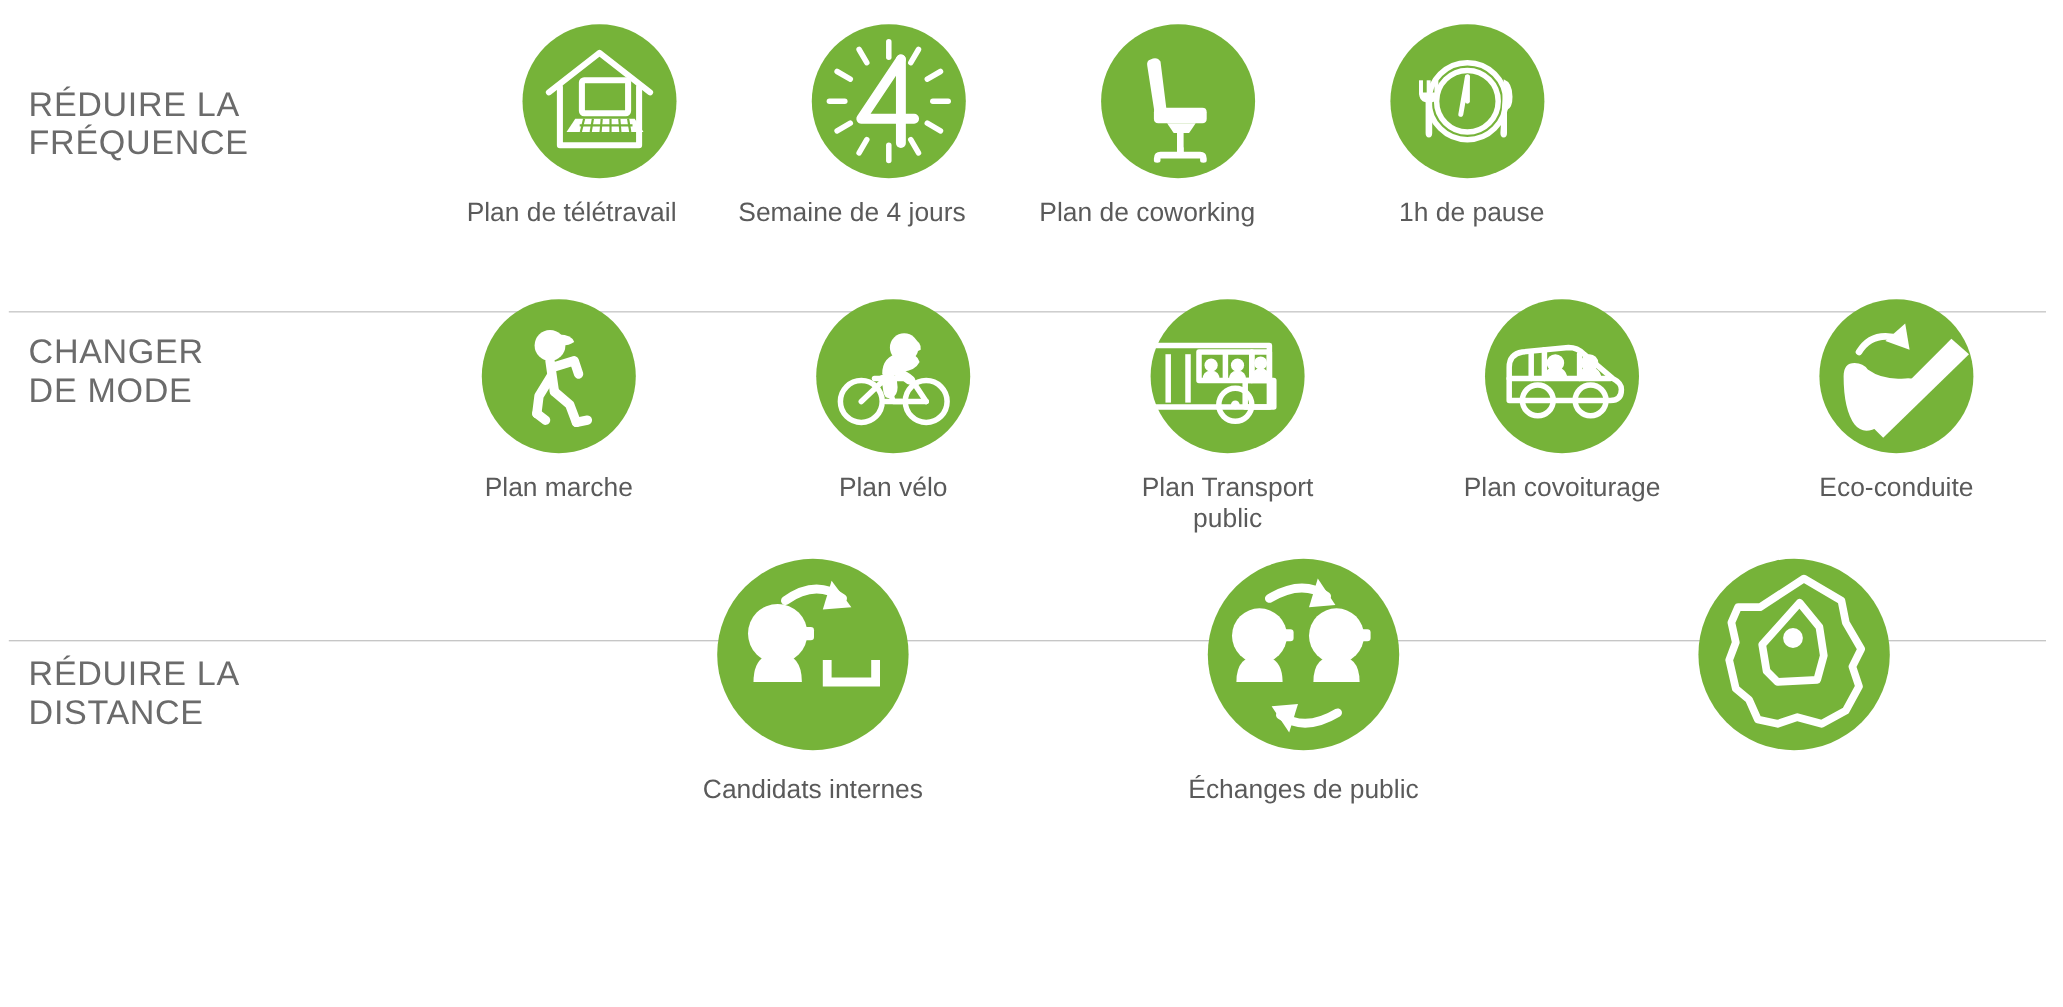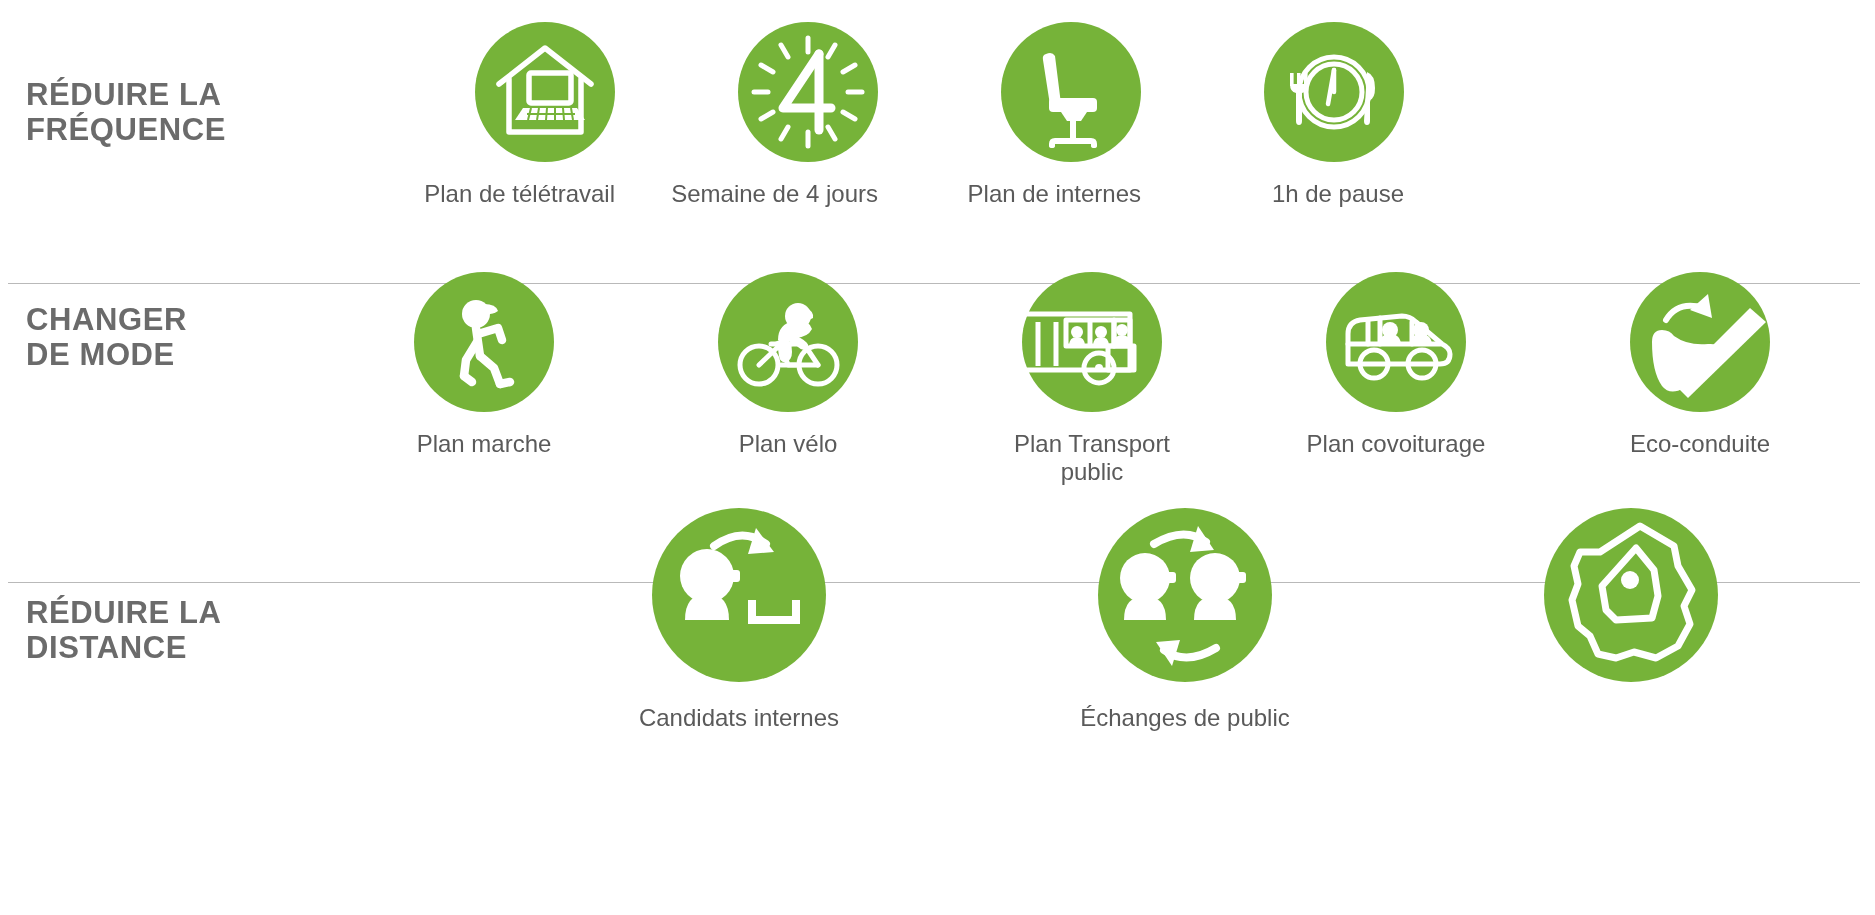--- a/index.html
+++ b/index.html
@@ -28,34 +28,34 @@
   .div-2 { top: 582px; }
 
   
   .cat-title {
     position: absolute;
     left: 26px;
     font-size: 31px;
     line-height: 1.12;
     letter-spacing: 0.6px;
     color: #6b6b6b;
-    font-weight: 700;
+    font-weight: 400;
     white-space: pre-line;
   }
   .cat-1 { top: 78px; }
   .cat-2 { top: 303px; }
   .cat-3 { top: 596px; }
 
   
   .items {
     position: absolute;
     display: flex;
   }
   .items-1 { left: 352px; top: 22px; width: 1500px; }
-  .items-2 { left: 332px; top: 272px; width: 1520px; justify-content: flex-end; }
+  .items-2 { left: 356px; top: 272px; width: 1520px; justify-content: flex-end; }
   .items-3 { left: 530px; top: 508px; width: 1310px; justify-content: space-between; }
 
   .cell {
     display: flex;
     flex-direction: column;
     align-items: center;
   }
   .items-1 .cell { width: 263px; align-items: flex-end; }
   .items-2 .cell { width: 304px; }
   .items-3 .cell { width: 418px; }
@@ -149,21 +149,21 @@
           <g fill="#ffffff">
             <path d="M45 32 q6 -3 9 2 l6 48 q1 6 -5 6 q-5 0 -6 -5 l-7 -45 q-1 -5 3 -6 Z"></path>
             <path d="M52 76 L92 76 q4 0 4 4 L96 86 q0 4 -4 4 L52 90 q-4 0 -4 -4 L48 80 q0 -4 4 -4 Z"></path>
             <path d="M60 90 L86 90 L80 99 L66 99 Z"></path>
             <rect x="69" y="96" width="6" height="24"></rect>
             <path d="M48 122 q0 -6 6 -6 L90 116 q6 0 6 6 l0 2 q0 2 -3 2 q-3 0 -3 -2 l0 -2 L54 122 l0 2 q0 2 -3 2 q-3 0 -3 -2 Z"></path>
             <rect x="69" y="112" width="6" height="8"></rect>
           </g>
         </svg>
       </div>
-      <div class="caption">Plan de internes</div>
+      <div class="caption">Plan de coworking</div>
     </div>
 
     <div class="cell">
       <div class="bubble size-m">
         <svg viewBox="0 0 140 140">
           <g fill="none" stroke="#ffffff" stroke-width="5">
             <circle cx="70" cy="70" r="35"></circle>
             <circle cx="70" cy="70" r="28"></circle>
           </g>
           <g fill="none" stroke="#ffffff" stroke-width="4.5" stroke-linecap="round">

